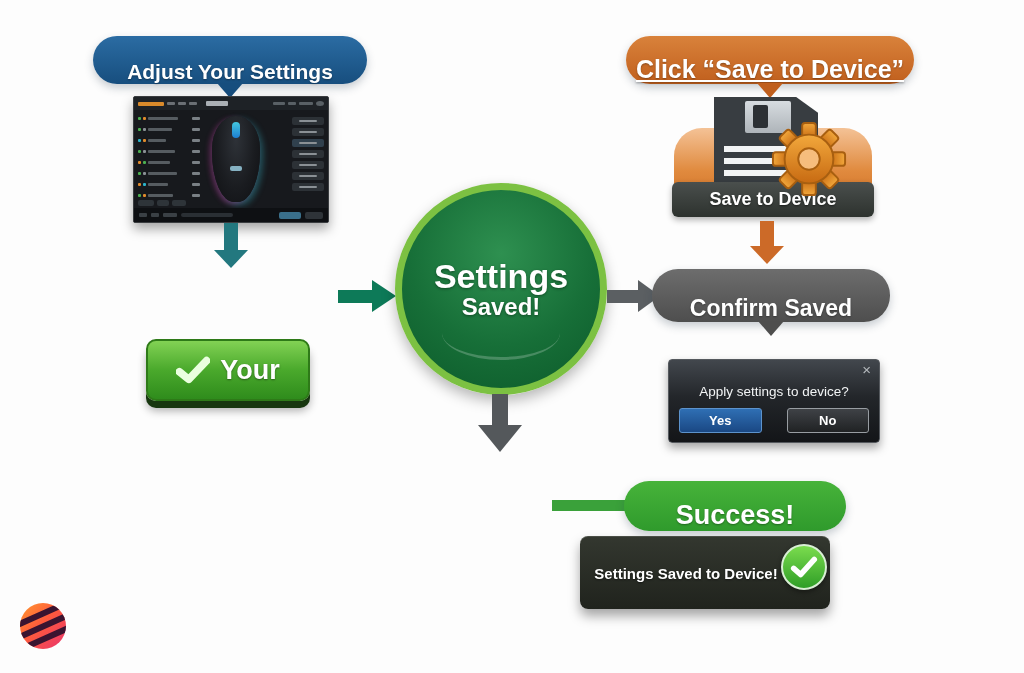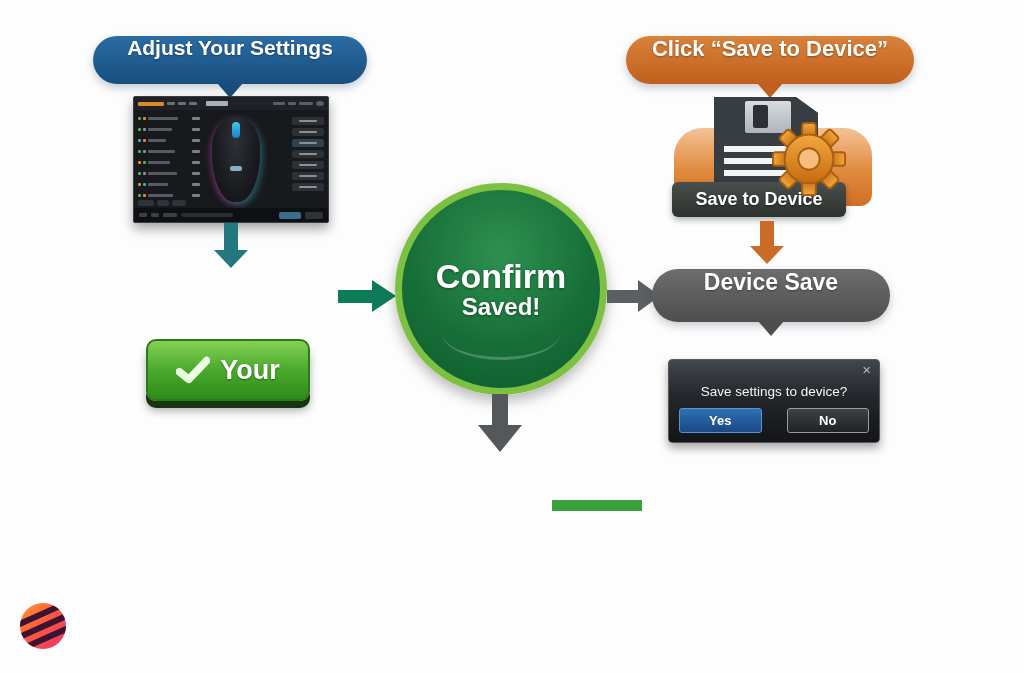--- a/index.html
+++ b/index.html
@@ -1,20 +1,20 @@
 <!DOCTYPE html>
 <html><head>
 <meta charset="utf-8">
 <style>
   html,body{margin:0;padding:0;background:#fff;}
   .stage{position:relative;width:1024px;height:673px;background:#fdfdfd;overflow:hidden;
          font-family:"Liberation Sans",sans-serif;}
   .abs{position:absolute;}
   
-  .bubble{position:absolute;display:flex;align-items:flex-start;justify-content:center;
+  .bubble{position:absolute;display:flex;align-items:flex-end;justify-content:center;
           color:#fff;font-weight:bold;border-radius:26px;
           box-shadow:0 4px 8px rgba(40,60,80,.25);text-shadow:0 1px 2px rgba(0,0,0,.35);}
   .tail{position:absolute;bottom:-14px;left:50%;transform:translateX(-50%);
         width:0;height:0;border-width:15px 13px 0 13px;border-style:solid;
         border-left-color:transparent;border-right-color:transparent;border-bottom-color:transparent;}
   
   .shaft{position:absolute;}
   .head{position:absolute;width:0;height:0;}
   
   .win{position:absolute;left:133px;top:96px;width:194px;height:125px;background:#17191d;
@@ -184,55 +184,55 @@
       <path d="M4 18 L15 27 L36 5" stroke="#eaffdf" stroke-width="9" fill="none" stroke-linecap="round" stroke-linejoin="round"></path>
     </svg>
     <span style="color:#fff;font-size:27px;font-weight:bold;text-shadow:0 1px 2px rgba(0,0,0,.4);">Your</span>
   </div>
 
   <div class="abs" style="left:395px;top:183px;width:212px;height:212px;border-radius:50%;
               border:7px solid #7cc142;box-sizing:border-box;
               background:radial-gradient(circle at 50% 32%,#2e9050 0%,#176f38 55%,#0c5a2a 100%);
               box-shadow:0 6px 14px rgba(0,0,0,.28);
               display:flex;flex-direction:column;align-items:center;justify-content:center;">
-    <span style="color:#fff;font-size:34px;font-weight:bold;line-height:1.08;text-shadow:0 1px 3px rgba(0,0,0,.4);">Confirm</span>
+    <span style="color:#fff;font-size:34px;font-weight:bold;line-height:1.08;text-shadow:0 1px 3px rgba(0,0,0,.4);">Settings</span>
     <span style="color:#fff;font-size:24px;font-weight:bold;line-height:1.08;text-shadow:0 1px 3px rgba(0,0,0,.4);">Saved!</span>
     <i style="position:absolute;bottom:14%;left:20%;width:60%;height:26%;border-radius:50%;
               border-bottom:3px solid rgba(255,255,255,.22);"></i>
   </div>
 
   <div>
     <div class="shaft" style="left:607px;top:290px;width:32px;height:13px;background:#5b5f62;"></div>
     <div class="head" style="left:638px;top:280px;border-top:16px solid transparent;border-bottom:16px solid transparent;border-left:22px solid #5b5f62;"></div>
   </div>
 
   <div>
     <div class="shaft" style="left:492px;top:394px;width:16px;height:32px;background:#54585b;"></div>
     <div class="head" style="left:478px;top:425px;border-left:22px solid transparent;border-right:22px solid transparent;border-top:27px solid #54585b;"></div>
   </div>
 
-  <div class="bubble" style="left:626px;top:36px;width:288px;height:48px;font-size:22px;
-              background:linear-gradient(180deg,#d9823b,#c05f1d);">
+  <div class="bubble" style="left:626px;top:36px;width:288px;height:48px;font-size:25px;
+              background:linear-gradient(180deg,#d9823b,#c05f1d);text-decoration:underline;">
     <span>Click “Save to Device”</span>
     <i class="tail" style="border-top-color:#c05f1d;"></i>
   </div>
 
   <div class="abs" style="left:674px;top:128px;width:198px;height:78px;border-radius:28px 28px 12px 12px;
               background:linear-gradient(180deg,#f4c296 0%,#e08a3e 55%,#d06f24 100%);"></div>
   <div class="abs" style="left:714px;top:97px;width:104px;height:88px;background:#383d41;
               clip-path:polygon(0 0,79% 0,100% 18%,100% 100%,0 100%);">
     <div class="abs" style="left:30%;top:4%;width:44%;height:37%;border-radius:2px;
                 background:linear-gradient(180deg,#d7dce0,#aeb4b9);">
       <i class="abs" style="left:16%;top:14%;width:34%;height:72%;background:#2c3034;border-radius:2px;"></i>
     </div>
     <div class="abs" style="left:10%;right:10%;top:56%;bottom:0;
                 background:repeating-linear-gradient(180deg,#f2f4f5 0 6px,#383d41 6px 12px);"></div>
   </div>
 
-  <div class="abs" style="left:672px;top:182px;width:174px;height:35px;border-radius:6px;
+  <div class="abs" style="left:672px;top:182px;width:202px;height:35px;border-radius:6px;
               background:linear-gradient(180deg,#4a4f4d,#2d322e);
               box-shadow:0 3px 6px rgba(0,0,0,.3);
               display:flex;align-items:center;justify-content:center;">
     <span style="color:#fff;font-weight:bold;font-size:18px;text-shadow:0 1px 2px rgba(0,0,0,.5);">Save to Device</span>
   </div>
 
   <svg class="abs" style="left:770px;top:120px;" width="78" height="78" viewBox="0 0 80 80">
     <defs>
       <linearGradient id="gearg" x1="0" y1="0" x2="0" y2="1">
         <stop offset="0" stop-color="#f2a83c"></stop>
@@ -253,43 +253,61 @@
     <circle cx="40" cy="40" r="11" fill="#f6bd7d" stroke="#a85f10" stroke-width="2"></circle>
   </svg>
 
   <div>
     <div class="shaft" style="left:760px;top:221px;width:14px;height:26px;background:#cc6a28;"></div>
     <div class="head" style="left:750px;top:246px;border-left:17px solid transparent;border-right:17px solid transparent;border-top:18px solid #cc6a28;"></div>
   </div>
 
   <div class="bubble" style="left:652px;top:269px;width:238px;height:53px;font-size:23px;
               background:linear-gradient(180deg,#6d6d6d,#4e4e4e);">
-    <span>Device Save</span>
+    <span>Confirm Saved</span>
     <i class="tail" style="border-top-color:#4e4e4e;"></i>
   </div>
 
   <div class="abs" style="left:668px;top:359px;width:212px;height:84px;border-radius:4px;
               background:linear-gradient(180deg,#42474d 0%,#23262a 45%,#131518 100%);
               border:1px solid #55595e;box-shadow:0 5px 10px rgba(0,0,0,.35);box-sizing:border-box;">
     <span style="position:absolute;right:8px;top:2px;color:#b4b9bd;font-size:15px;line-height:15px;cursor:default;">×</span>
-    <div style="position:absolute;left:0;right:0;top:24px;text-align:center;color:#f2f4f5;font-size:13.5px;">Save settings to device?</div>
+    <div style="position:absolute;left:0;right:0;top:24px;text-align:center;color:#f2f4f5;font-size:13.5px;">Apply settings to device?</div>
     <div style="position:absolute;left:10px;right:10px;bottom:9px;display:flex;gap:25px;">
       <div style="flex:1;height:23px;border-radius:3px;border:1px solid #5d93cc;
                   background:linear-gradient(180deg,#2f6fb4,#1a4884);
                   color:#fff;font-size:13px;font-weight:bold;display:flex;align-items:center;justify-content:center;">Yes</div>
       <div style="flex:1;height:23px;border-radius:3px;border:1px solid #989da2;
                   background:linear-gradient(180deg,#3f4246,#202224);
                   color:#fff;font-size:13px;font-weight:bold;display:flex;align-items:center;justify-content:center;">No</div>
     </div>
   </div>
 
 
   <div class="abs" style="left:552px;top:500px;width:90px;height:11px;background:#3aa13a;"></div>
 
-
+  <div class="bubble" style="left:624px;top:481px;width:222px;height:50px;font-size:27px;border-radius:25px;
+              background:linear-gradient(180deg,#47b33a,#2f9a2c);">
+    <span>Success!</span>
+  </div>
+
+  <div class="abs" style="left:580px;top:536px;width:250px;height:72px;border-radius:8px;
+              background:linear-gradient(180deg,#33372f,#20231d);
+              border-top:1px solid #4a4e46;box-shadow:0 7px 12px rgba(0,0,0,.35);">
+    <span style="position:absolute;left:14px;top:0;bottom:0;width:184px;display:flex;align-items:center;justify-content:center;
+                 color:#fff;font-size:15px;font-weight:bold;text-shadow:0 1px 2px rgba(0,0,0,.5);">Settings Saved to Device!</span>
+    <div class="abs" style="right:3px;top:7px;width:46px;height:46px;border-radius:50%;
+                background:linear-gradient(180deg,#7bdc4e,#2f9e27);
+                border:2px solid #d9efd4;box-shadow:0 2px 5px rgba(0,0,0,.4);box-sizing:border-box;
+                display:flex;align-items:center;justify-content:center;">
+      <svg width="28" height="22" viewBox="0 0 40 32">
+        <path d="M5 18 L15 27 L35 5" stroke="#fff" stroke-width="8" fill="none" stroke-linecap="round" stroke-linejoin="round"></path>
+      </svg>
+    </div>
+  </div>
 
   <div class="abs" style="left:20px;top:603px;width:46px;height:46px;border-radius:50%;overflow:hidden;
               background:linear-gradient(135deg,#ff9a2e 0%,#ff5a3c 45%,#e8336e 100%);">
     <i class="abs" style="left:-6px;top:8px;width:56px;height:6px;background:#3a1430;border-radius:3px;transform:rotate(-24deg);"></i>
     <i class="abs" style="left:-4px;top:20px;width:56px;height:6px;background:#3a1430;border-radius:3px;transform:rotate(-24deg);"></i>
     <i class="abs" style="left:-2px;top:32px;width:56px;height:6px;background:#3a1430;border-radius:3px;transform:rotate(-24deg);"></i>
   </div>
 
 </div>
 

